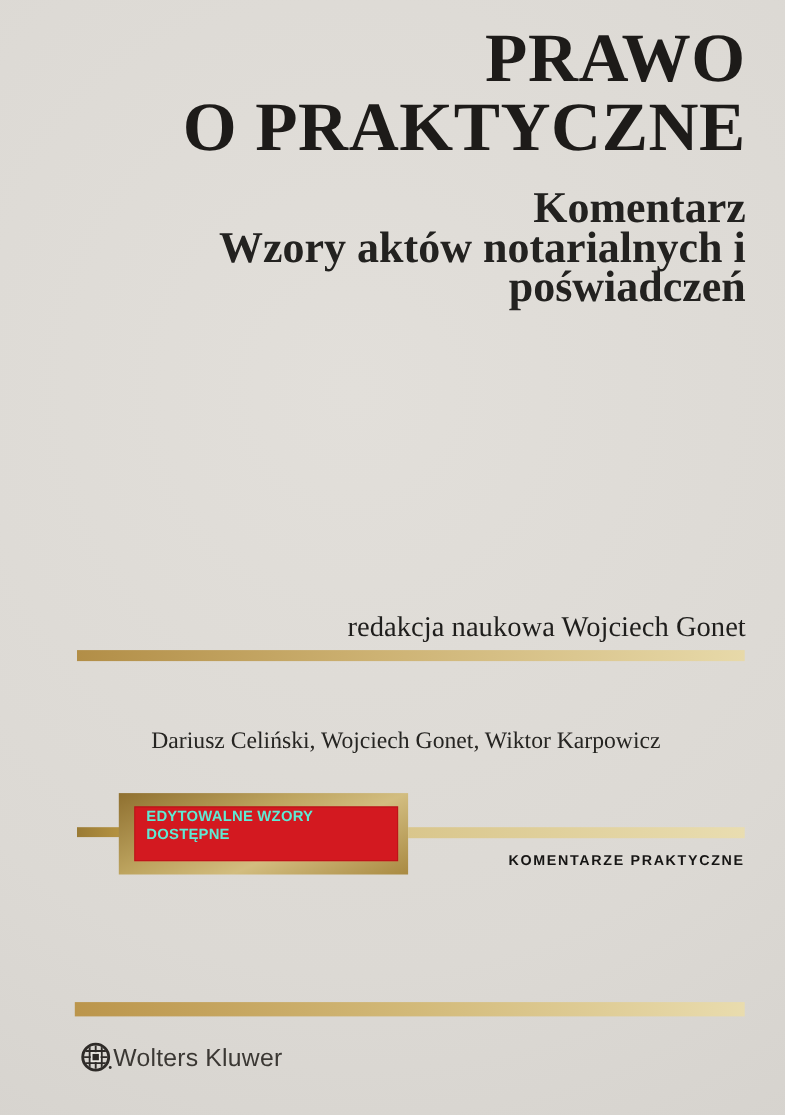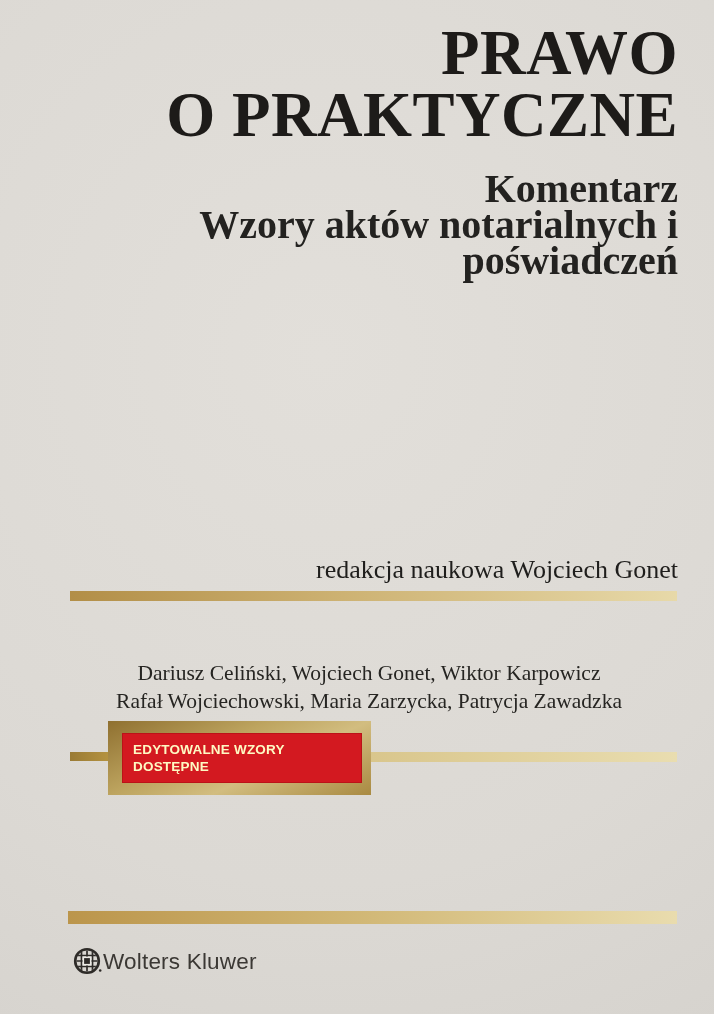--- a/index.html
+++ b/index.html
@@ -77,28 +77,28 @@
     position: absolute;
     left: 108px; top: 721px; width: 263px; height: 74px;
     background: linear-gradient(155deg, #8f7030 0%, #bda45f 38%, #d2bd80 62%, #a98a42 100%);
     box-sizing: border-box;
     padding: 12px 9px 12px 14px;
     display: flex;
   }
   .red-badge {
     flex: 1;
     background: #d31920;
-    color: #fef9c3;
+    color: #5eead4;
     font-family: "Liberation Sans", sans-serif;
     font-weight: 700;
     font-size: 13.5px;
     line-height: 17px;
     letter-spacing: 0.2px;
     display: flex;
-    flex-direction: column;
+    flex-direction: row;
     justify-content: center;
     padding-left: 11px;
     box-shadow: inset 0 0 0 1px rgba(120,0,0,0.25);
   }
   .line-right {
     position: absolute;
     left: 371px; top: 752px; width: 306px; height: 10px;
     background: linear-gradient(90deg, #d9c68c, #e9ddb0);
   }
 
@@ -143,33 +143,33 @@
     <div>Komentarz</div>
     <div>Wzory aktów notarialnych i poświadczeń</div>
   </div>
 
   <div class="editor">redakcja naukowa Wojciech Gonet</div>
 
   <div class="rule rule-editor"></div>
 
   <div class="authors">
     <div>Dariusz Celiński, Wojciech Gonet, Wiktor Karpowicz</div>
-    <div>Rafał Wojciechowski, Maria Zarzycka, Patrycja Zawadzka</div>
   </div>
 
   <div class="stub-left"></div>
 
   <div class="plaque">
     <div class="red-badge">
       <div>EDYTOWALNE WZORY DOSTĘPNE</div>
     </div>
   </div>
 
   <div class="line-right"></div>
 
+  <div class="series">KOMENTARZE PRAKTYCZNE</div>
 
   <div class="rule rule-bottom"></div>
 
   <div class="publisher">
     <svg class="emblem" viewBox="0 0 30 30" aria-hidden="true">
       <defs>
         <clipPath id="embClip">
             <circle cx="14" cy="14" r="10.6"></circle>
           </clipPath>
       </defs>

